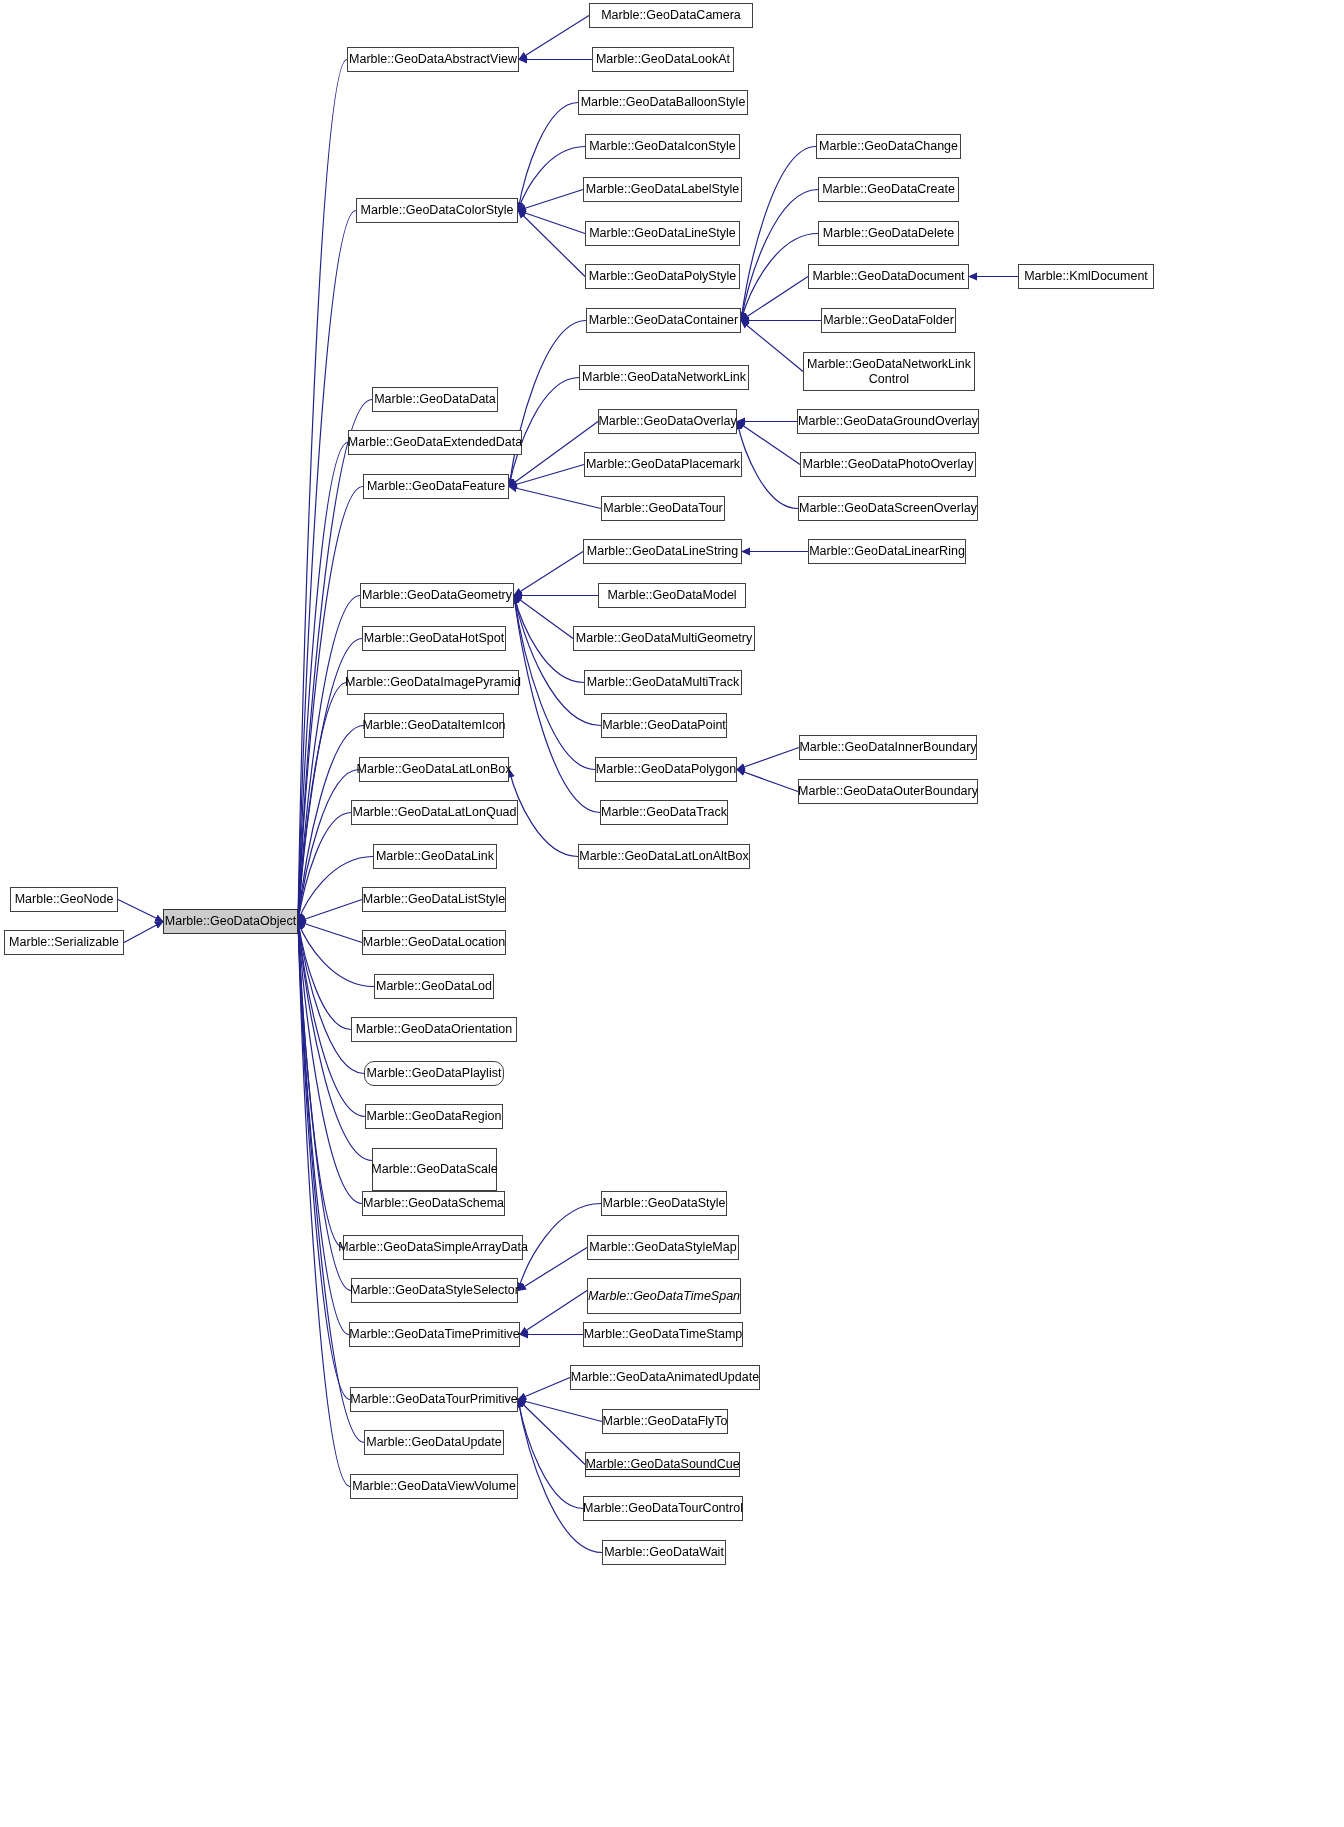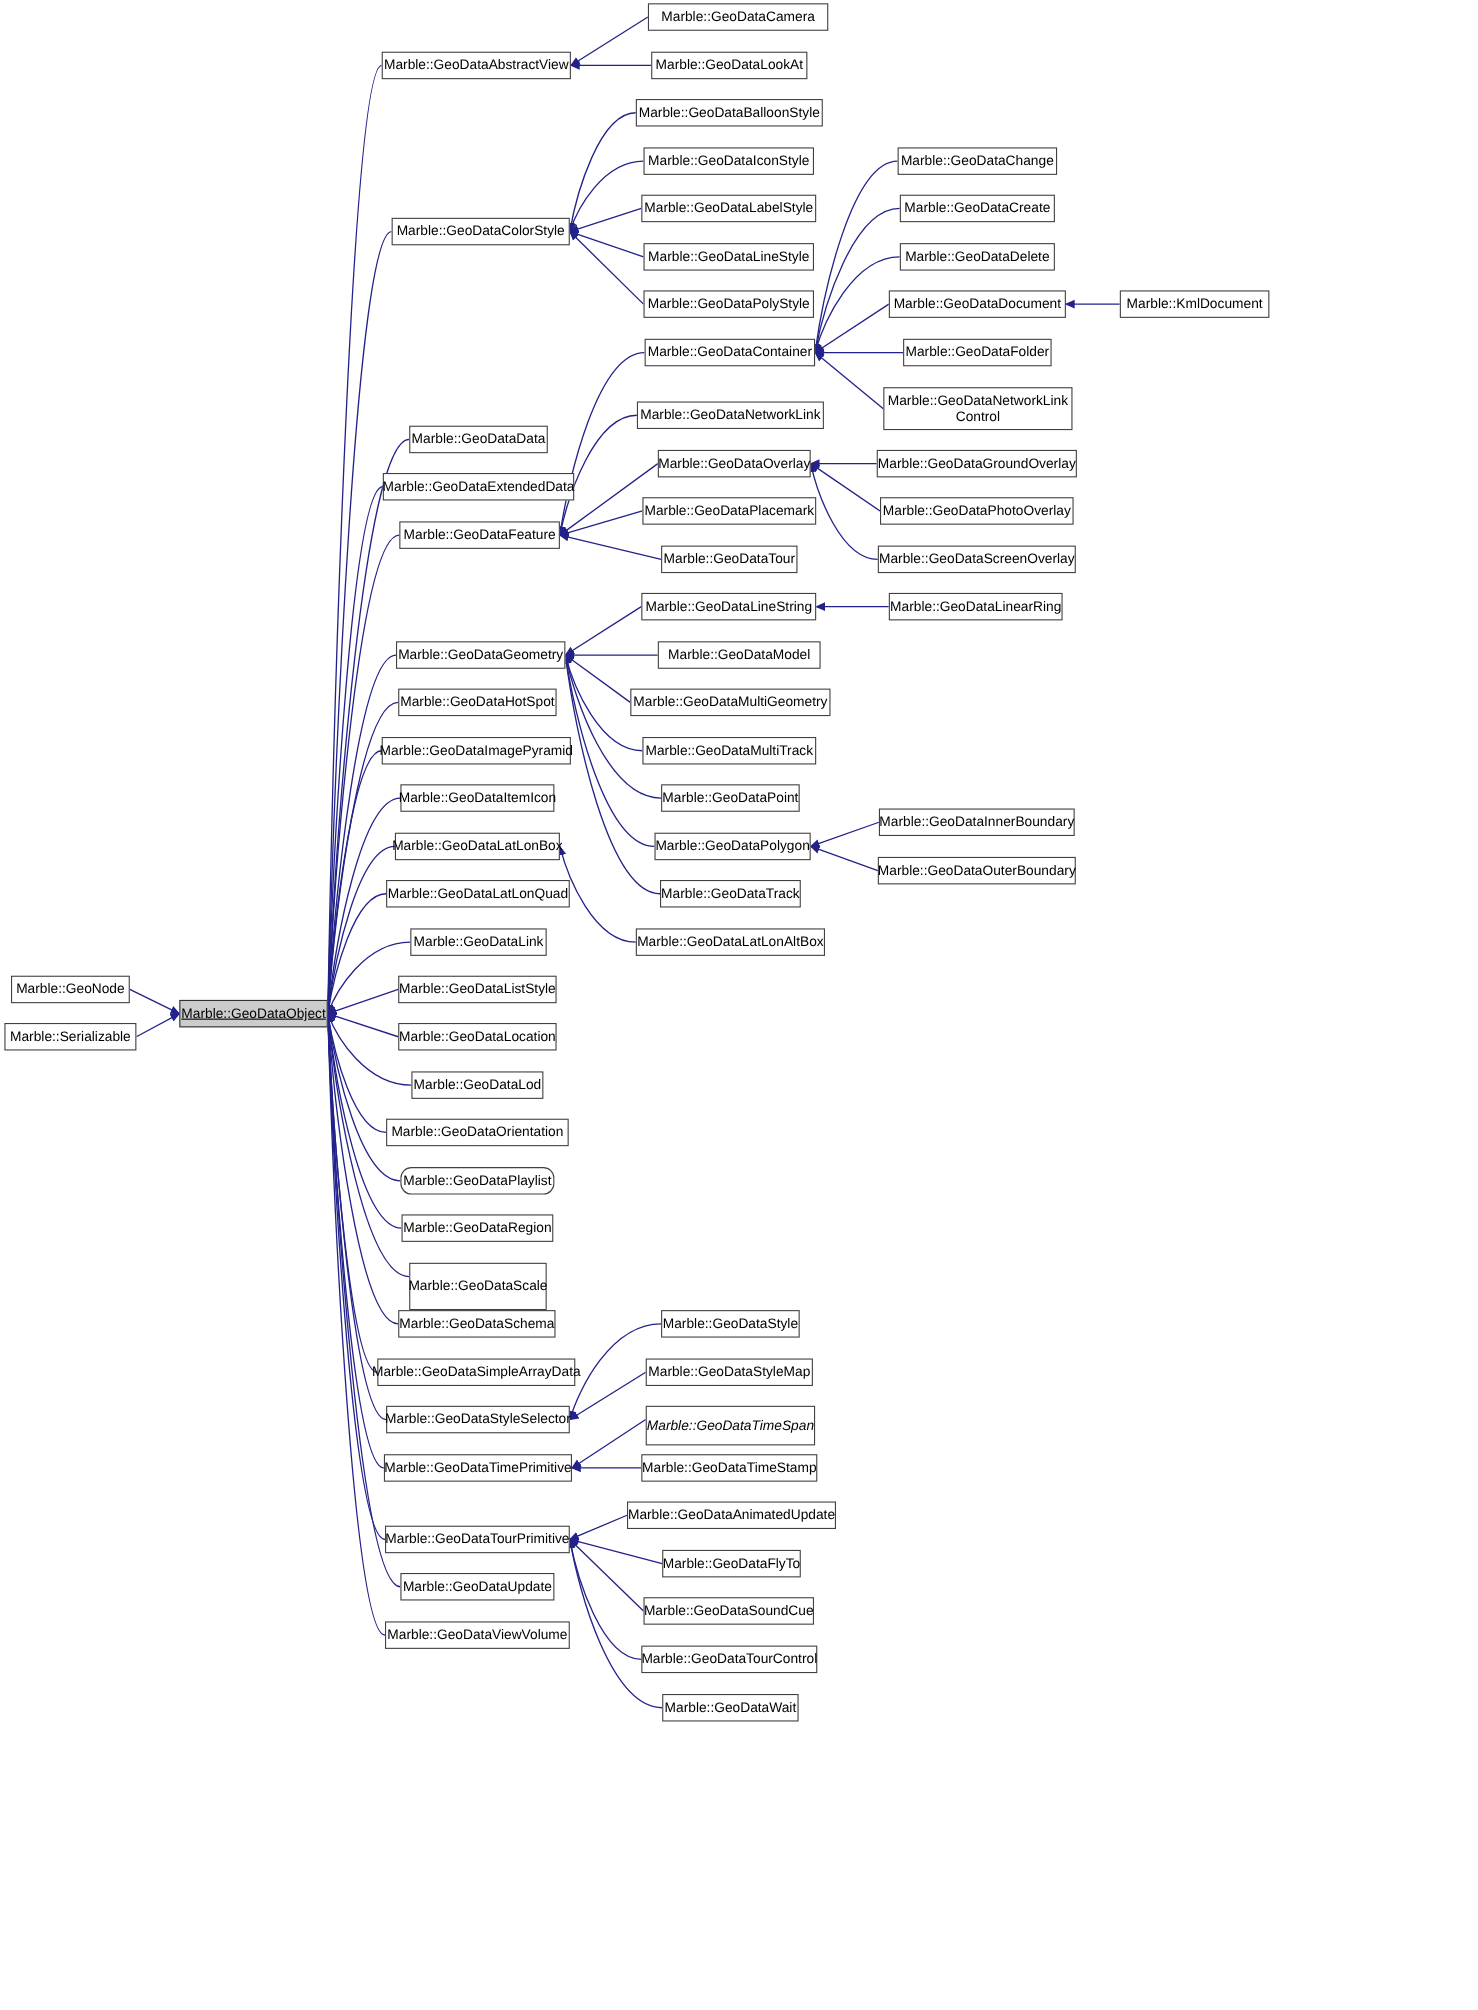--- a/index.html
+++ b/index.html
@@ -121,21 +121,21 @@
       <path d="M602,1421.5 L518,1399.5" fill="none" stroke="#22228a" stroke-width="1.2" marker-end="url(#arrow)"></path>
       <path d="M585,1464.5 L518,1399.5" fill="none" stroke="#22228a" stroke-width="1.2" marker-end="url(#arrow)"></path>
       <path d="M583,1508.5 C547.25,1508.5 524.5,1434.38 518,1399.5" fill="none" stroke="#22228a" stroke-width="1.2" marker-end="url(#arrow)"></path>
       <path d="M602,1552.5 C555.8,1552.5 526.4,1448.46 518,1399.5" fill="none" stroke="#22228a" stroke-width="1.2" marker-end="url(#arrow)"></path>
       <path d="M364,1442.5 C327.7,1442.5 304.6,1088.22 298,921.5" fill="none" stroke="#22228a" stroke-width="1.2" marker-end="url(#arrow)"></path>
       <path d="M350,1486.5 C321.4,1486.5 303.2,1102.3 298,921.5" fill="none" stroke="#22228a" stroke-width="1.2" marker-end="url(#arrow)"></path>
     </svg>
   <div id="node-layer">
       <div class="node" style="left: 10px; top: 887px; width: 108px; height: 25px;"><span>Marble::GeoNode</span></div>
       <div class="node" style="left: 4px; top: 930px; width: 120px; height: 25px;"><span>Marble::Serializable</span></div>
-      <div class="node root" style="left: 163px; top: 909px; width: 135px; height: 25px; text-decoration: underline;"><span>Marble::GeoDataObject</span></div>
+      <div class="node root" style="left: 163px; top: 909px; width: 135px; height: 25px;"><span>Marble::GeoDataObject</span></div>
       <div class="node" style="left: 347px; top: 47px; width: 172px; height: 25px;"><span>Marble::GeoDataAbstractView</span></div>
       <div class="node" style="left: 589px; top: 3px; width: 164px; height: 25px;"><span>Marble::GeoDataCamera</span></div>
       <div class="node" style="left: 592px; top: 47px; width: 142px; height: 25px;"><span>Marble::GeoDataLookAt</span></div>
       <div class="node" style="left: 356px; top: 198px; width: 162px; height: 25px;"><span>Marble::GeoDataColorStyle</span></div>
       <div class="node" style="left: 578px; top: 90px; width: 170px; height: 25px;"><span>Marble::GeoDataBalloonStyle</span></div>
       <div class="node" style="left: 585px; top: 134px; width: 155px; height: 25px;"><span>Marble::GeoDataIconStyle</span></div>
       <div class="node" style="left: 583px; top: 177px; width: 159px; height: 25px;"><span>Marble::GeoDataLabelStyle</span></div>
       <div class="node" style="left: 585px; top: 221px; width: 155px; height: 25px;"><span>Marble::GeoDataLineStyle</span></div>
       <div class="node" style="left: 585px; top: 264px; width: 155px; height: 25px;"><span>Marble::GeoDataPolyStyle</span></div>
       <div class="node" style="left: 816px; top: 134px; width: 145px; height: 25px;"><span>Marble::GeoDataChange</span></div>
@@ -186,19 +186,19 @@
       <div class="node" style="left: 343px; top: 1235px; width: 180px; height: 25px;"><span>Marble::GeoDataSimpleArrayData</span></div>
       <div class="node" style="left: 351px; top: 1278px; width: 167px; height: 25px;"><span>Marble::GeoDataStyleSelector</span></div>
       <div class="node" style="left: 601px; top: 1191px; width: 126px; height: 25px;"><span>Marble::GeoDataStyle</span></div>
       <div class="node" style="left: 587px; top: 1235px; width: 152px; height: 25px;"><span>Marble::GeoDataStyleMap</span></div>
       <div class="node" style="left: 349px; top: 1322px; width: 171px; height: 25px;"><span>Marble::GeoDataTimePrimitive</span></div>
       <div class="node" style="left: 587px; top: 1278px; width: 154px; height: 36px; font-style: italic;"><span>Marble::GeoDataTimeSpan</span></div>
       <div class="node" style="left: 583px; top: 1322px; width: 160px; height: 25px;"><span>Marble::GeoDataTimeStamp</span></div>
       <div class="node" style="left: 350px; top: 1387px; width: 168px; height: 25px;"><span>Marble::GeoDataTourPrimitive</span></div>
       <div class="node" style="left: 570px; top: 1365px; width: 190px; height: 25px;"><span>Marble::GeoDataAnimatedUpdate</span></div>
       <div class="node" style="left: 602px; top: 1409px; width: 126px; height: 25px;"><span>Marble::GeoDataFlyTo</span></div>
-      <div class="node" style="left: 585px; top: 1452px; width: 155px; height: 25px;"><span>Marble::GeoDataSoundCue</span></div>
+      <div class="node" style="left: 585px; top: 1452px; width: 155px; height: 25px; text-decoration: underline;"><span>Marble::GeoDataSoundCue</span></div>
       <div class="node" style="left: 583px; top: 1496px; width: 160px; height: 25px;"><span>Marble::GeoDataTourControl</span></div>
       <div class="node" style="left: 602px; top: 1540px; width: 124px; height: 25px;"><span>Marble::GeoDataWait</span></div>
       <div class="node" style="left: 364px; top: 1430px; width: 140px; height: 25px; justify-content: center;"><span>Marble::GeoDataUpdate</span></div>
       <div class="node" style="left: 350px; top: 1474px; width: 168px; height: 25px;"><span>Marble::GeoDataViewVolume</span></div>
     </div>
 </div>
 
 </body></html>

